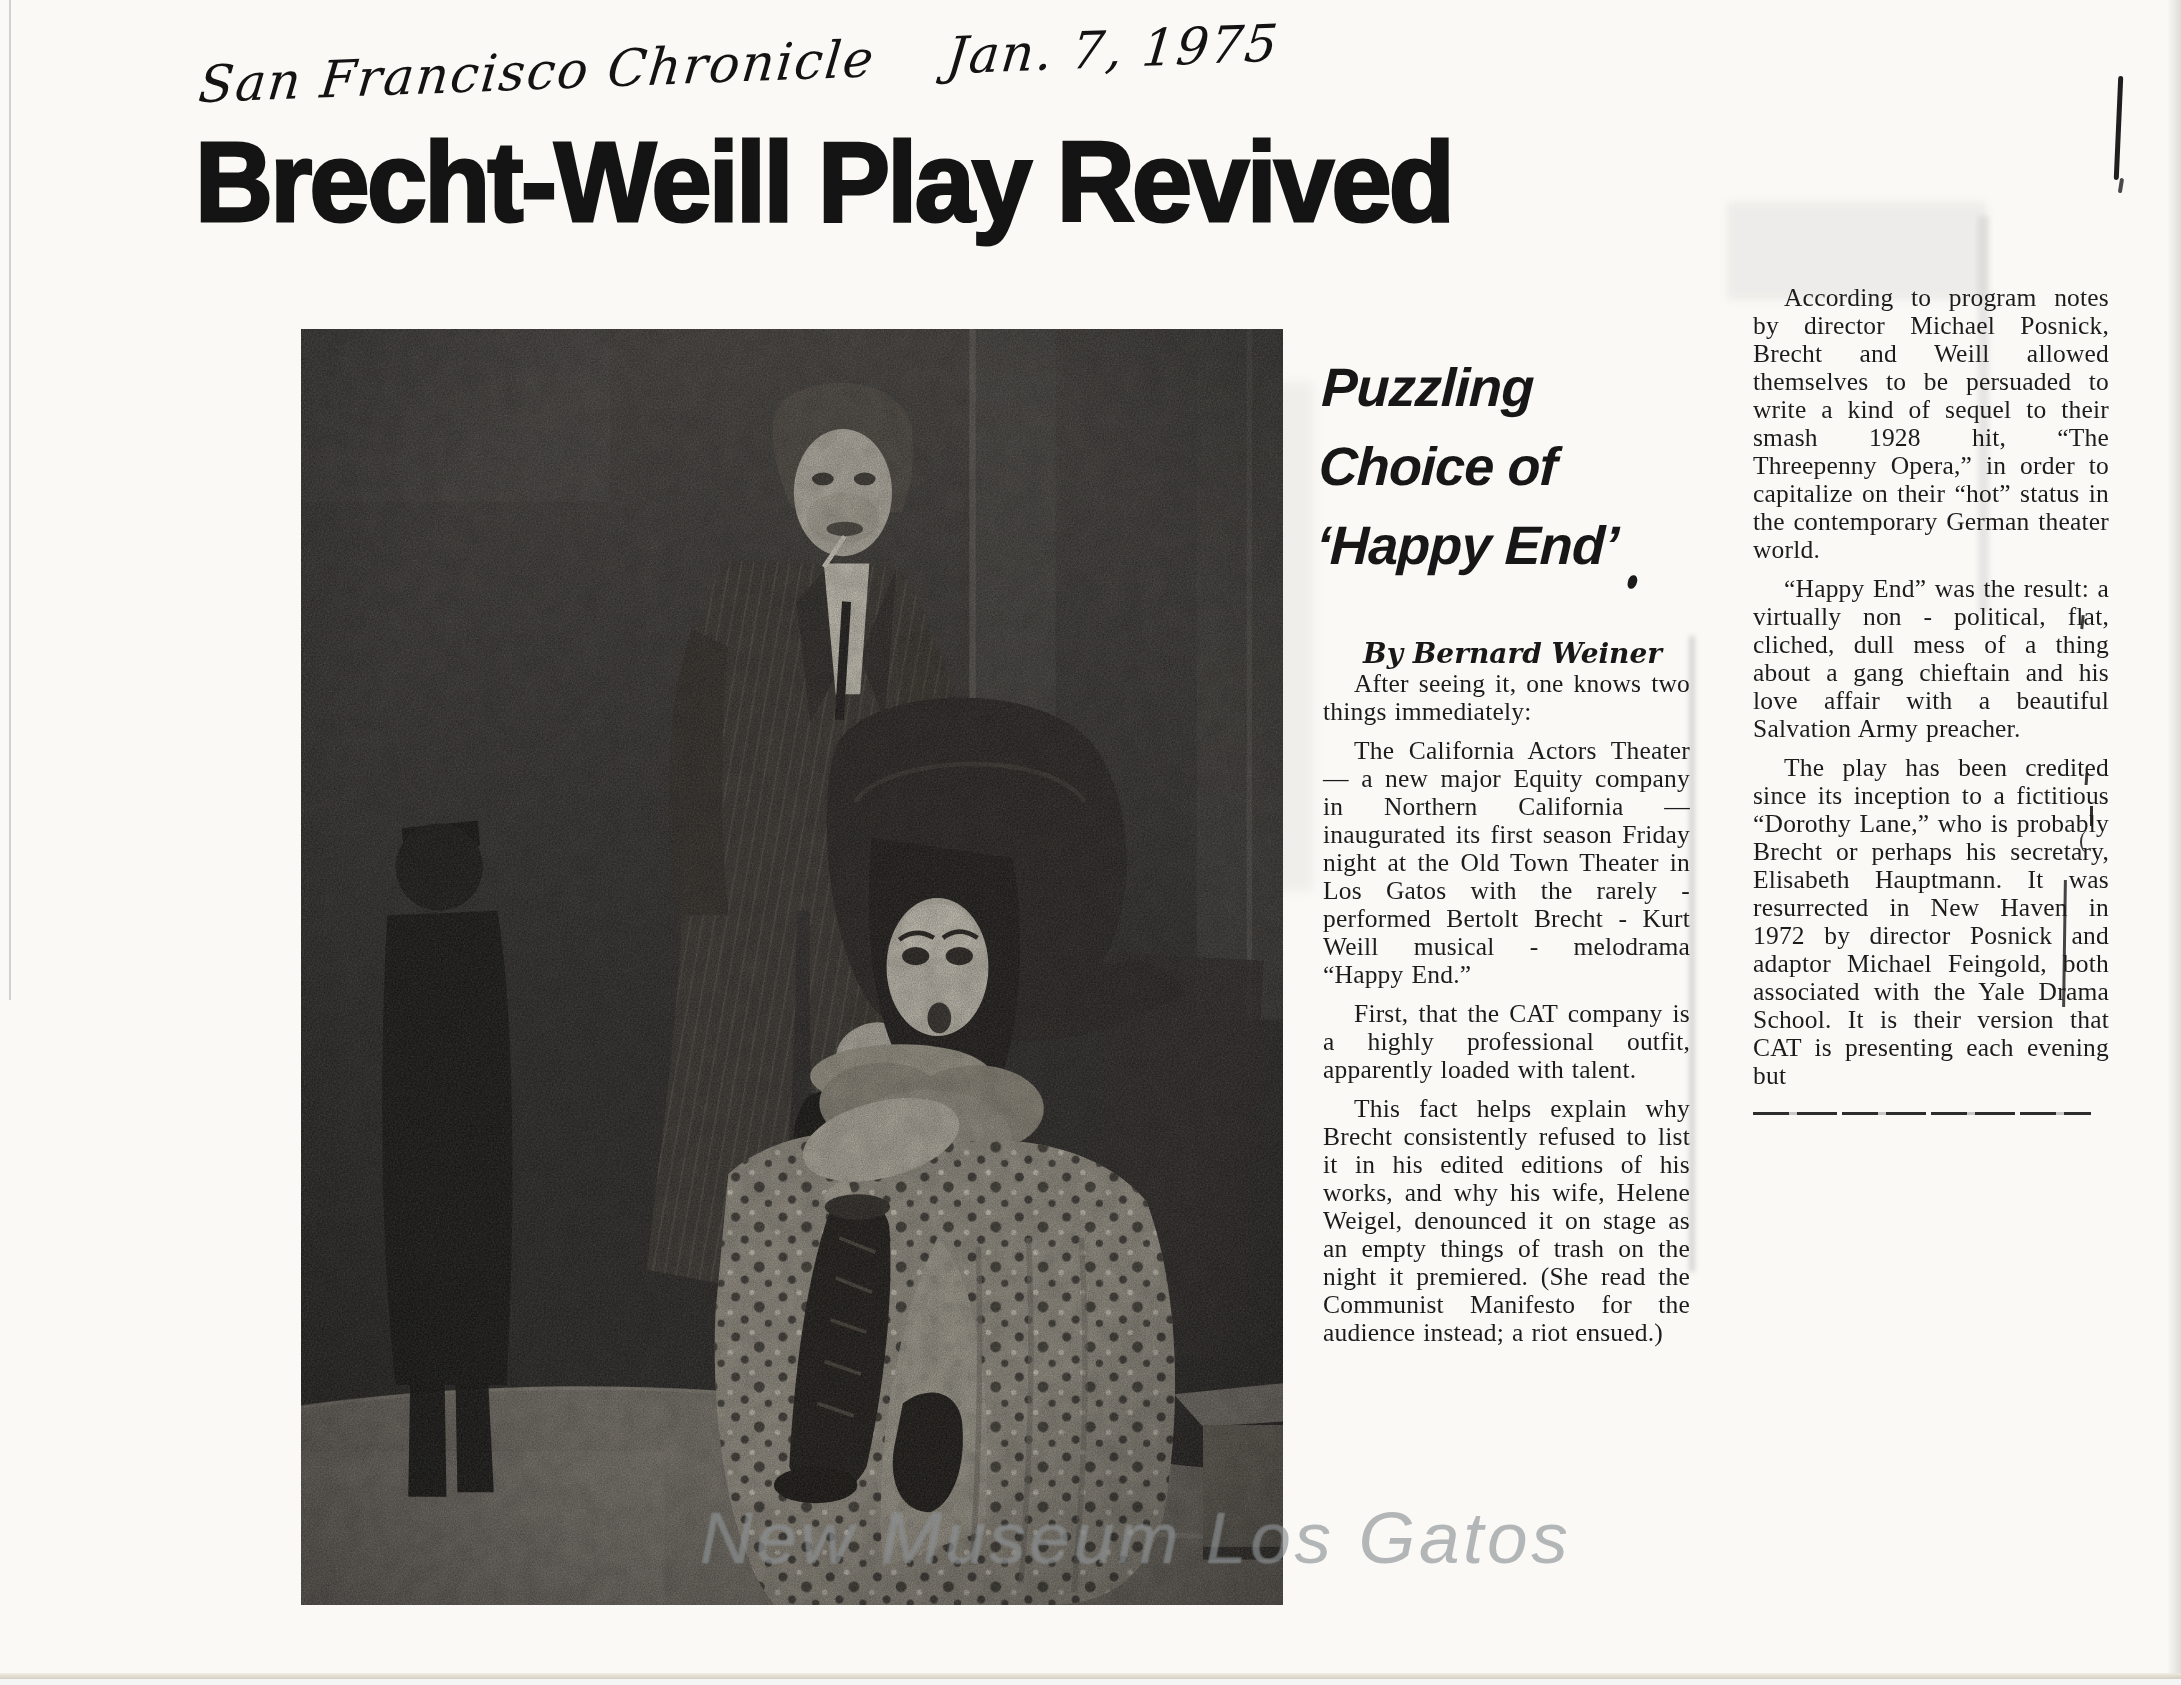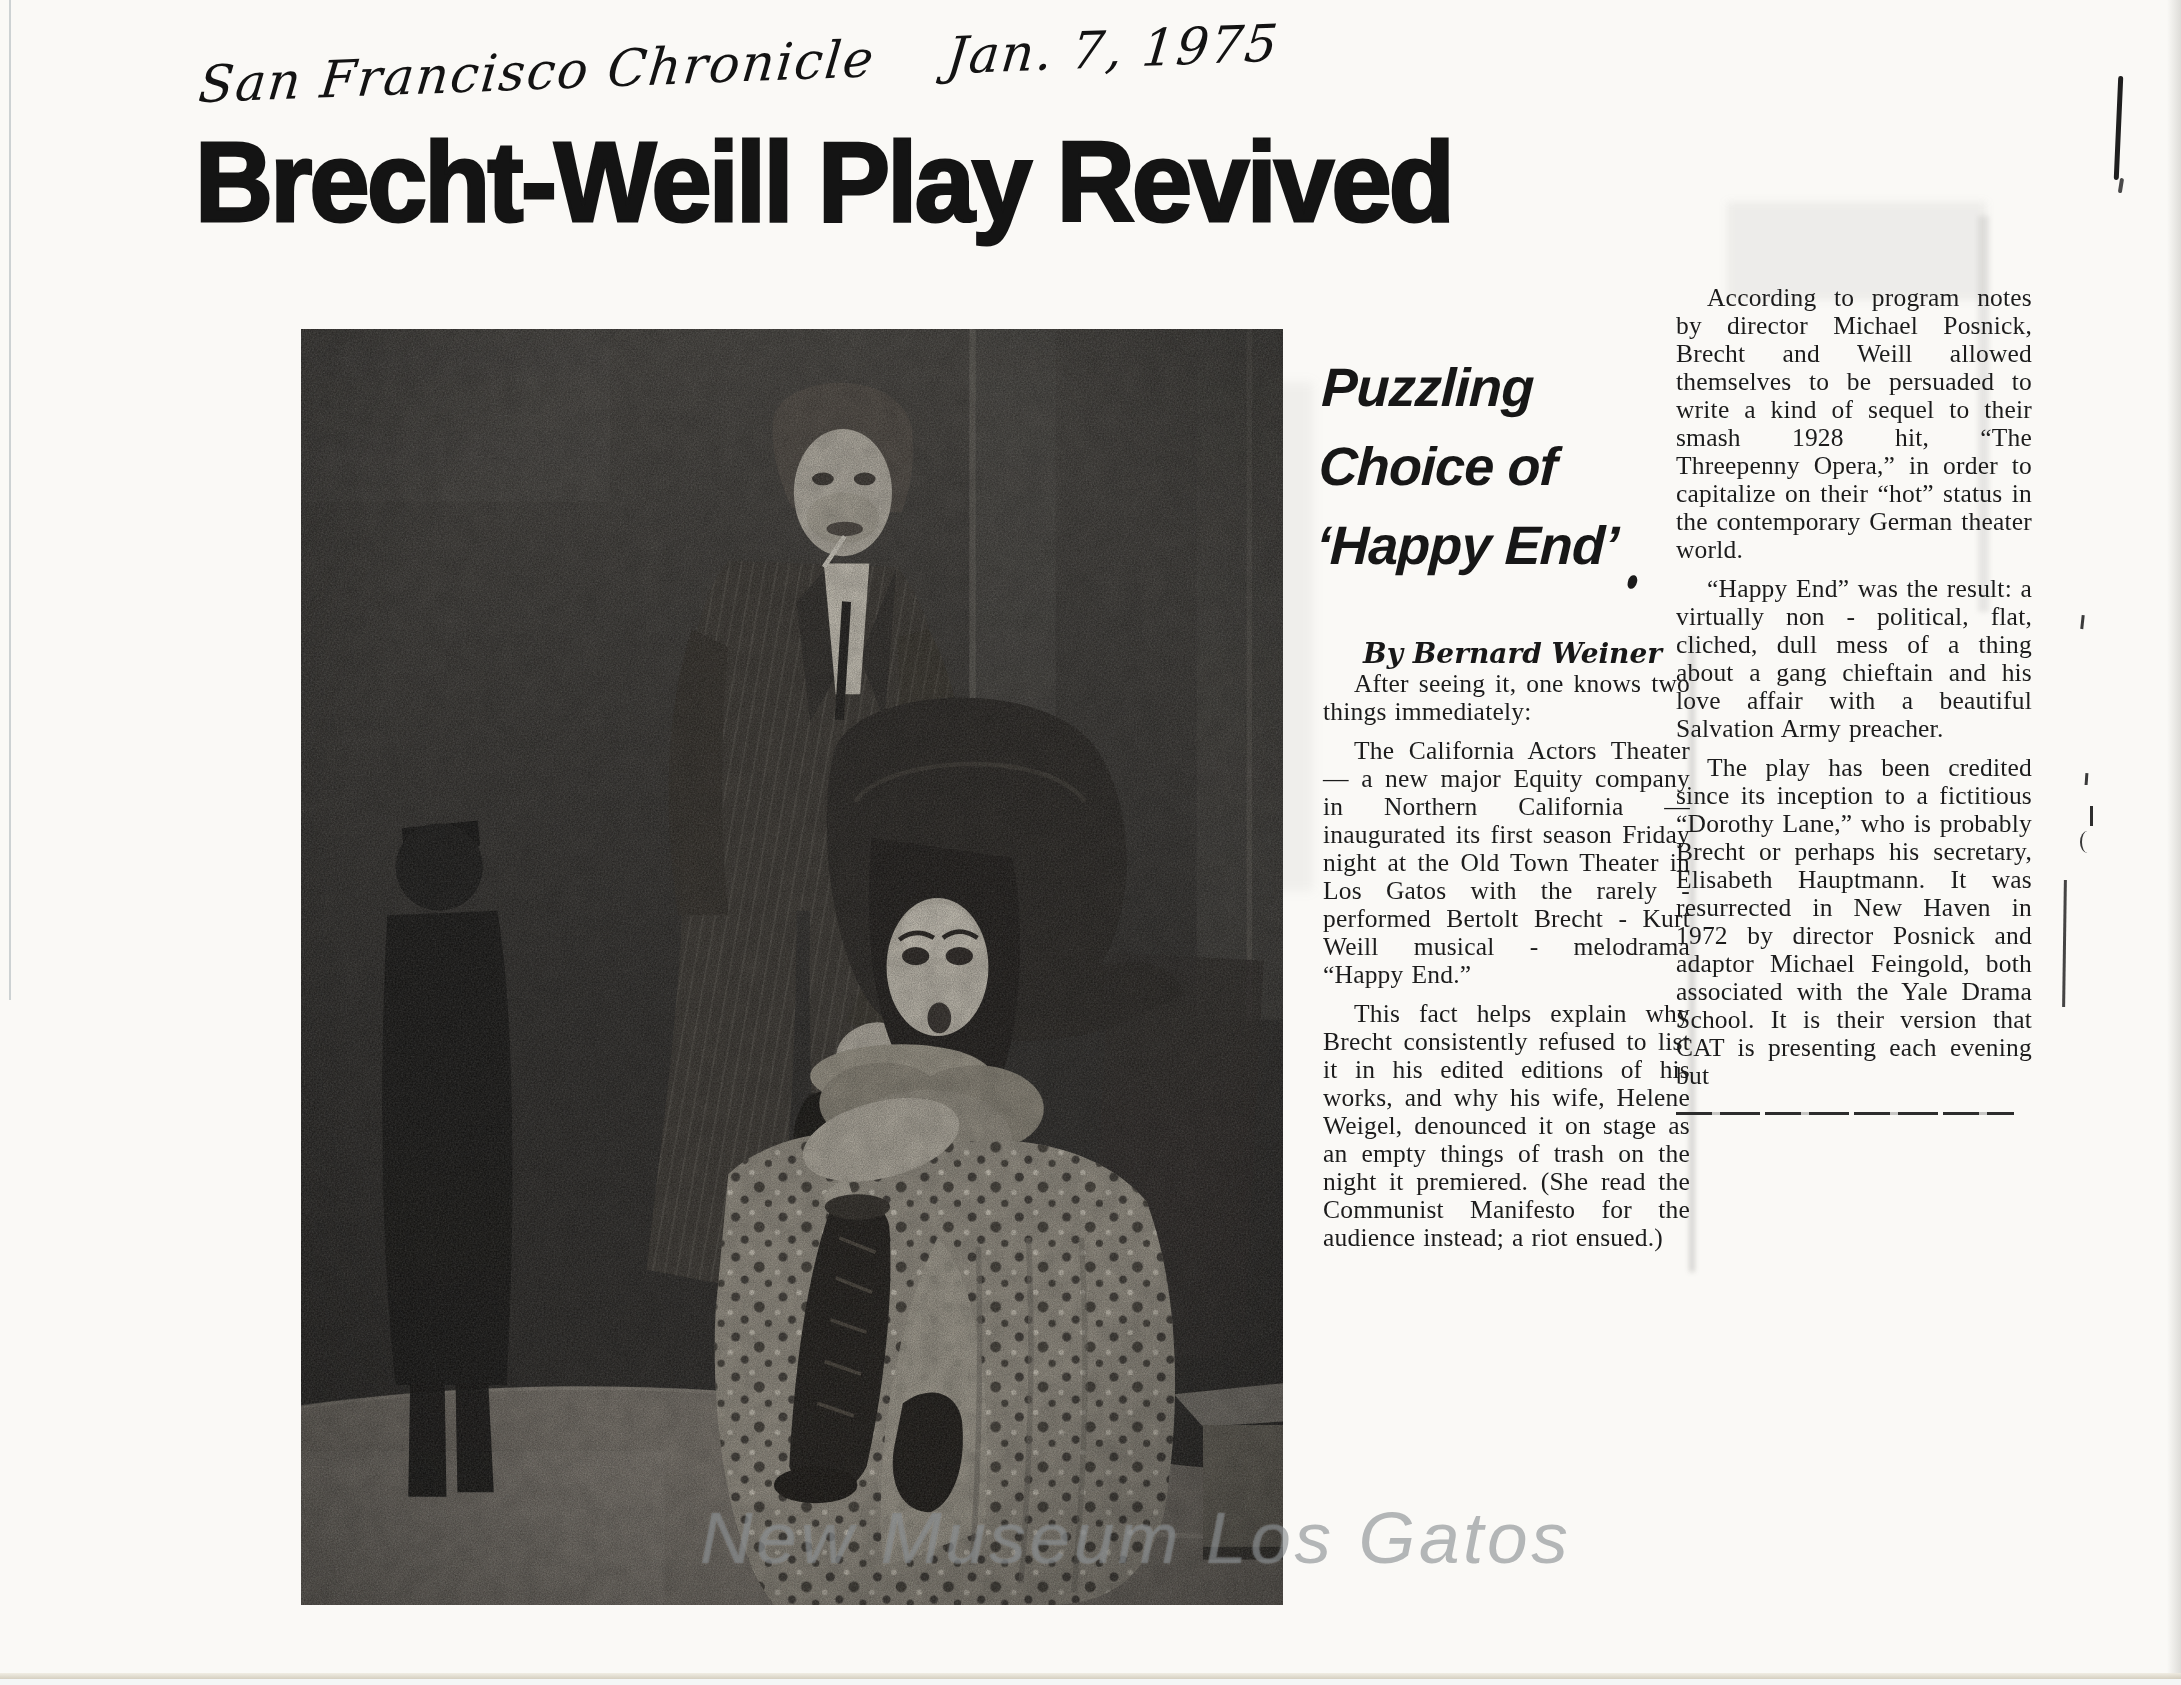--- a/index.html
+++ b/index.html
@@ -44,21 +44,21 @@
   .photo{position:absolute;left:301px;top:329px;width:982px;height:1276px;background:#2a2927;}
   .photo svg{display:block;width:100%;height:100%;}
   .caption-clip{position:absolute;left:301px;top:1619px;width:982px;height:34px;overflow:hidden;text-align:center;}
   .caption-text{
     font-family:"Liberation Serif", serif;font-weight:700;font-size:32px;line-height:45px;
     color:#1e1e1e;word-spacing:8.2px;letter-spacing:0.9px;filter:blur(0.4px) contrast(1.15);white-space:nowrap;
   }
   
   .col{position:absolute;text-align:justify;}
   .col-mid{left:1323px;top:348px;width:367px;}
-  .col-right{left:1676px;top:284px;width:356px;}
+  .col-right{left:1753px;top:284px;width:356px;}
   .subhead{
     font-family:"Liberation Sans", sans-serif;font-weight:700;font-style:italic;
     font-size:54px;line-height:79px;letter-spacing:-0.9px;color:#171717;
     white-space:pre-line;text-align:left;transform:skewX(-2deg);transform-origin:left top;
   }
   .byline{
     margin-top:52px;padding-left:40px;text-align:left;
     font-family:"DejaVu Serif", serif;font-weight:700;font-style:italic;
     font-size:28px;color:#181818;
   }
@@ -240,20 +240,21 @@
   </div>
 
 
   <div class="col col-mid">
     <div class="subhead">Puzzling
 Choice of
 ‘Happy End’</div>
     <div class="byline">By Bernard Weiner</div>
     <p class="body-par">After seeing it, one knows two things immediately:</p>
     <p class="body-par body-start">The California Actors Theater — a new major Equity company in Northern California — inaugurated its first season Friday night at the Old Town Theater in Los Gatos with the rarely - performed Bertolt Brecht - Kurt Weill musical - melodrama “Happy End.”</p>
+    <p class="body-par">First, that the CAT company is a highly professional outfit, apparently loaded with talent.</p>
     <p class="body-par">This fact helps explain why Brecht consistently refused to list it in his edited editions of his works, and why his wife, Helene Weigel, denounced it on stage as an empty things of trash on the night it premiered. (She read the Communist Manifesto for the audience instead; a riot ensued.)</p>
   </div>
 
   <div class="col col-right">
     <p class="body-par">According to program notes by director Michael Posnick, Brecht and Weill allowed themselves to be persuaded to write a kind of sequel to their smash 1928 hit, “The Threepenny Opera,” in order to capitalize on their “hot” status in the contemporary German theater world.</p>
     <p class="body-par">“Happy End” was the result: a virtually non - political, flat, cliched, dull mess of a thing about a gang chieftain and his love affair with a beautiful Salvation Army preacher.</p>
     <p class="body-par">The play has been credited since its inception to a fictitious “Dorothy Lane,” who is probably Brecht or perhaps his secretary, Elisabeth Hauptmann. It was resurrected in New Haven in 1972 by director Posnick and adaptor Michael Feingold, both associated with the Yale Drama School. It is their version that CAT is presenting each evening but</p>
     <div class="end-rule"></div>
   </div>
 

